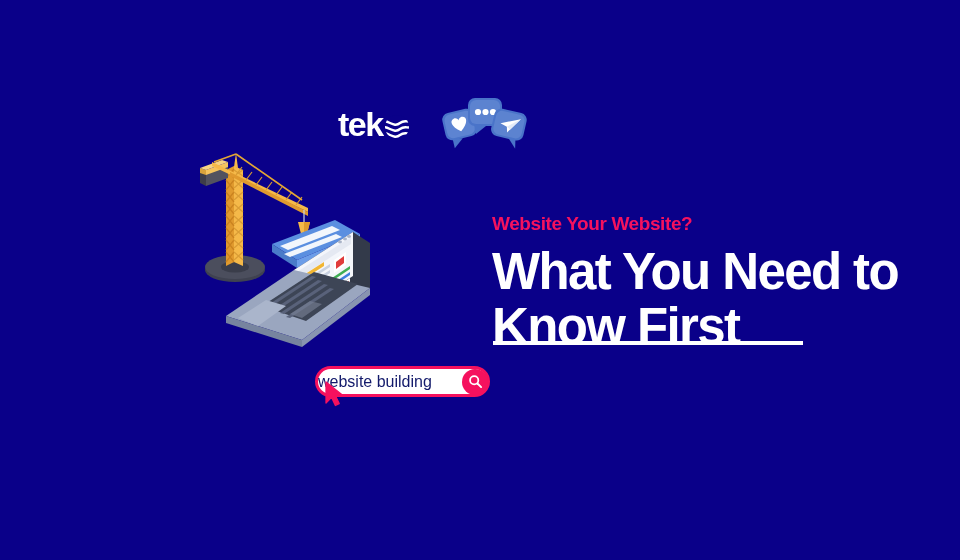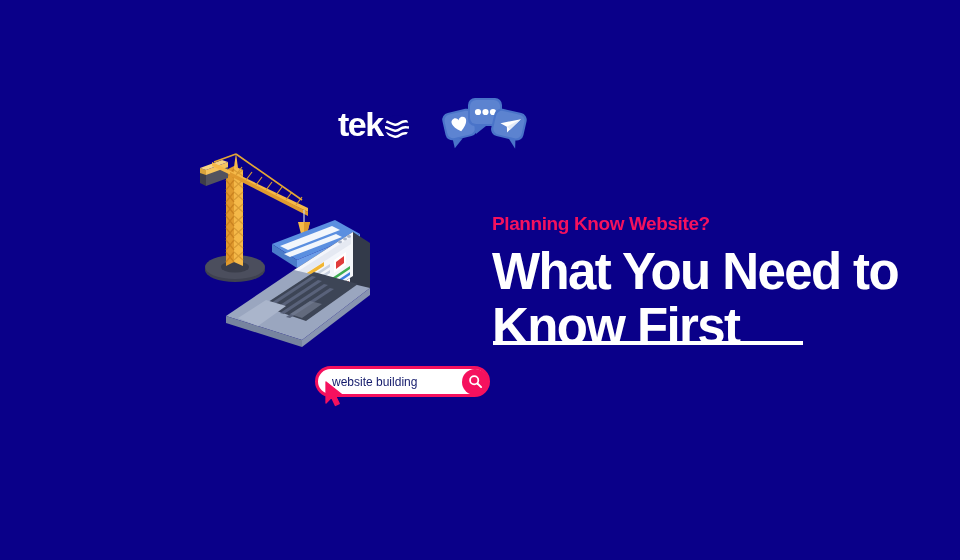--- a/index.html
+++ b/index.html
@@ -71,23 +71,22 @@
   .searchbar {
     position:absolute; left:315px; top:366px;
     width:175px; height:31px;
     background:#ffffff;
     border:3px solid #f5115e;
     border-radius:18px;
     display:flex; align-items:center;
   }
   .search-input-text {
     flex:1;
-    padding-left:14px;
     color:#131a6b;
-    font-size:12px;
+    font-size:16px;
     font-family:"Liberation Sans", sans-serif;
     white-space:nowrap;
     overflow:hidden;
   }
   .search-btn {
     width:26px; height:26px;
     border-radius:50%;
     background:#f5115e;
     margin-right:-1px;
     display:flex; align-items:center; justify-content:center;
@@ -151,21 +150,21 @@
         <rect x="54" y="16" width="33" height="28" rx="7" fill="#4a74c9"></rect>
         <path d="M72 42 L82 52 L80 42 Z" fill="#4a74c9"></path>
         <rect x="56" y="18" width="29" height="24" rx="6" fill="#6e92d8" opacity="0.5"></rect>
         <path d="M62 30.5 L81 22 L70.5 38 L69 32.5 Z" fill="#ffffff"></path>
         <path d="M69 32.5 L81 22 L73 34.5 Z" fill="#e2eaf8"></path>
       </g>
     </svg>
   </div>
 
   <div class="copy">
-    <div class="eyebrow">Planning Know Website?</div>
+    <div class="eyebrow">Website Your Website?</div>
     <div class="headline">What You Need to
 Know First</div>
   </div>
   <div class="rule"></div>
 
   <div class="searchbar">
     <div class="search-input-text" title="Search">website building</div>
     <div class="search-btn">
       <svg width="15" height="15" viewBox="0 0 16 16">
         <circle cx="6.6" cy="6.6" r="4.4" fill="none" stroke="#ffffff" stroke-width="1.9"></circle>

